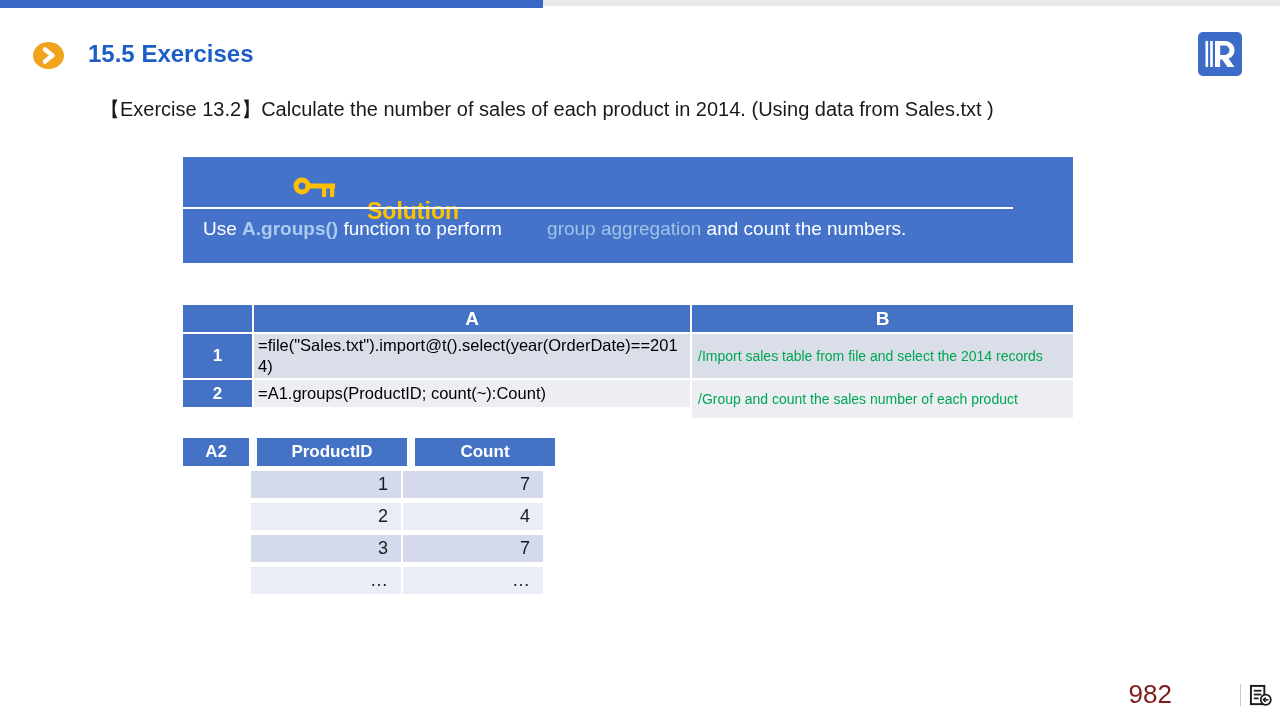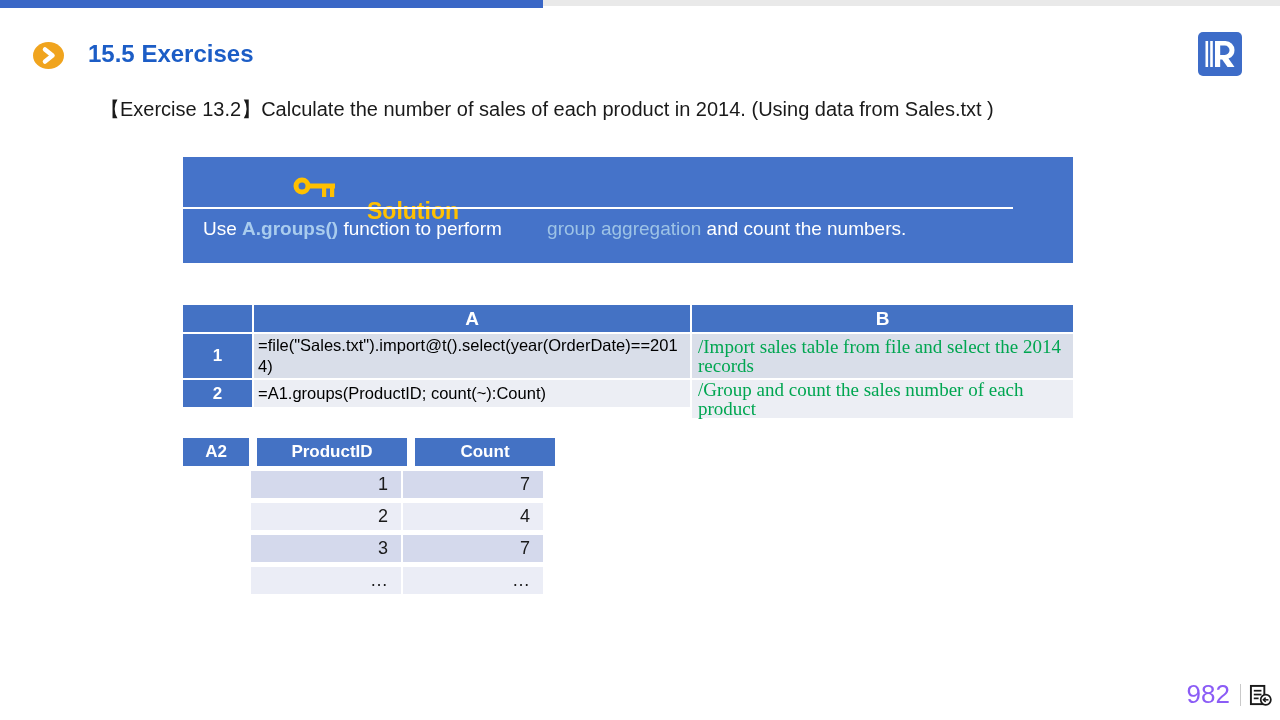--- a/index.html
+++ b/index.html
@@ -30,39 +30,39 @@
 
   
   .code-table{position:absolute;left:183px;top:305px;width:890px;display:grid;
               grid-template-columns:69px 436px 381px;grid-template-rows:27px 44px 27px;gap:2px;}
   .blue-cell{background:#4472C4;color:#fff;font-weight:bold;display:flex;
              align-items:center;justify-content:center;}
   .hdr-cell{font-size:19px;}
   .num-cell{font-size:17px;}
   .code-cell{display:flex;align-items:center;font-size:16.5px;color:#000;
              padding:1px 4px;word-break:break-all;line-height:21px;}
-  .cmt-cell{display:flex;align-items:center;font-size:19px;color:#00A651;
-            padding:19px 6px;line-height:19px;font-family:Liberation Serif, serif;}
+  .cmt-cell{display:flex;align-items:center;font-size:14px;color:#00A651;
+            padding:19px 6px;line-height:19px;}
   .band-dark{background:#D9DEE9;}
   .band-light{background:#ECEEF4;}
 
   
   .result-table{position:absolute;left:183px;top:438px;width:360px;}
   .rt-header{display:grid;grid-template-columns:66px 150px 140px;gap:8px;height:28px;}
   .rt-header .blue-cell{font-size:17px;}
   .rt-row{display:grid;grid-template-columns:66px 150px 140px;gap:2px;height:27px;margin-top:5px;}
   .rt-spacer{background:transparent;}
   .rt-cell{display:flex;align-items:center;justify-content:flex-end;
            padding-right:13px;font-size:18px;color:#1a1a1a;}
   .rt-dark{background:#D4D9EC;}
   .rt-light{background:#EBEDF6;}
 
   
-  .page-num{position:absolute;left:1130px;top:679px;width:100px;text-align:right;
-            font-size:26px;color:#8b5cf6;}
+  .page-num{position:absolute;left:1072px;top:679px;width:100px;text-align:right;
+            font-size:26px;color:#7f1d1d;}
   .footer-divider{position:absolute;left:1240px;top:684px;width:1px;height:22px;background:#C9C9C9;}
   .return-icon{position:absolute;left:1249px;top:684px;width:23px;height:23px;}
 </style>
 </head>
 <body>
 
 <div class="slide">
 
   <div class="bar-blue"></div>
   <div class="bar-gray"></div>

